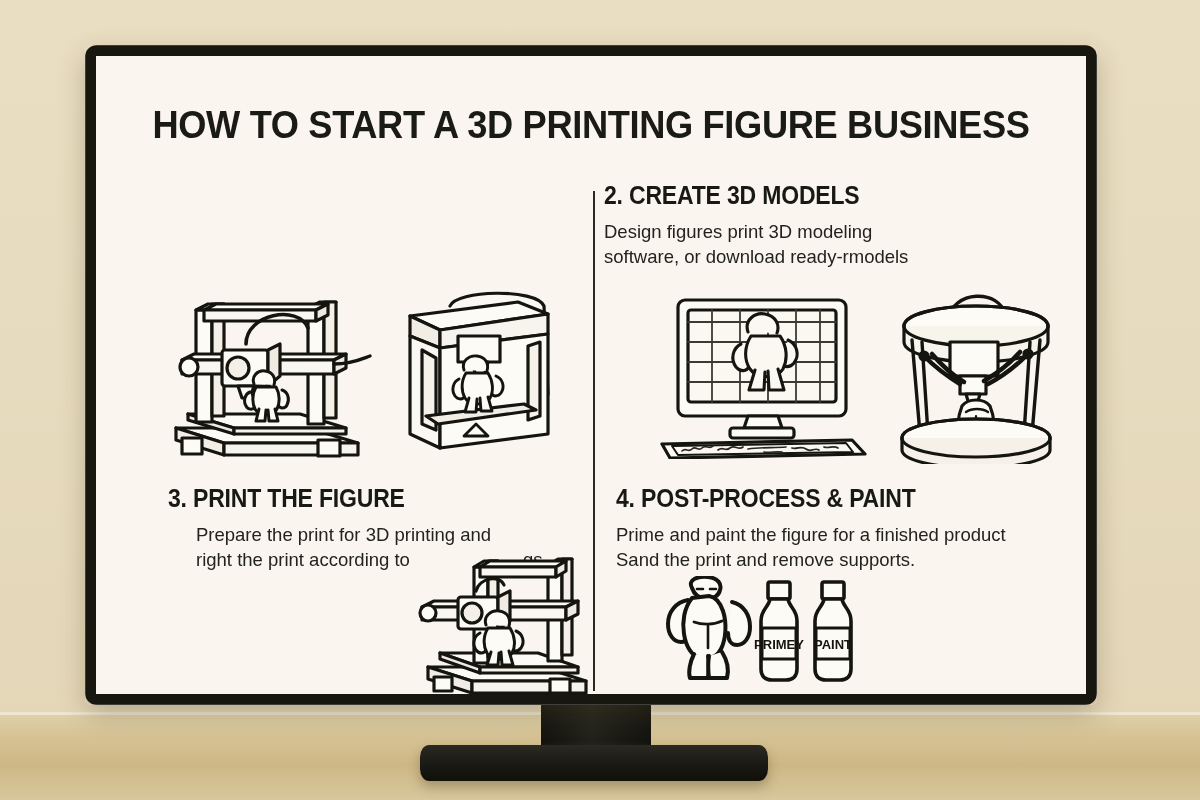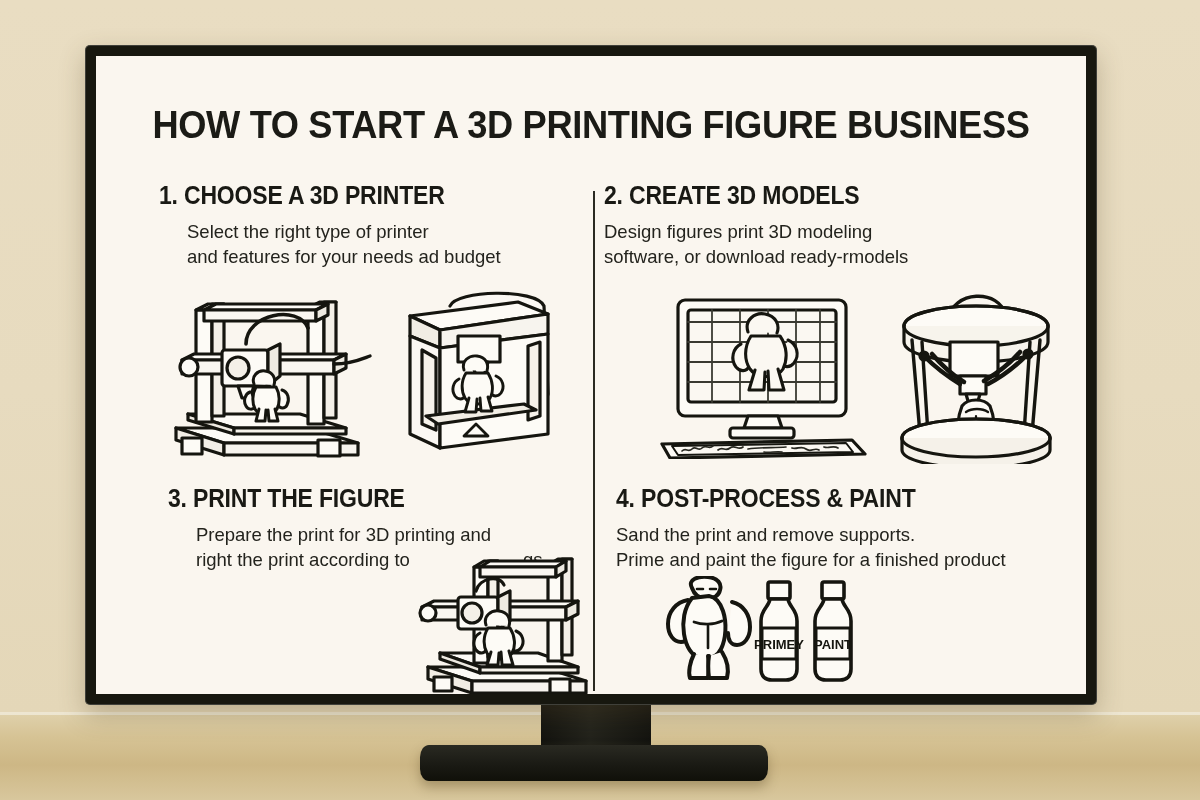--- a/index.html
+++ b/index.html
@@ -22,21 +22,21 @@
   }
   .desk-edge{
     position:absolute;left:0;top:712px;width:1200px;height:3px;
     background:rgba(255,255,255,.45);
   }
 
   
   .monitor{
     position:absolute;left:85px;top:45px;width:1012px;height:660px;
     background:#17170f;
-    border-radius:5px;
+    border-radius:12px;
     box-shadow:0 10px 26px rgba(90,72,40,.30);
   }
   .monitor:before{ 
     content:"";position:absolute;inset:0;border-radius:5px;
     border:1px solid rgba(255,255,255,.18);
     pointer-events:none;
   }
   .screen{
     position:absolute;left:11px;top:11px;right:11px;bottom:11px;
     background:#faf6ef;
@@ -115,27 +115,20 @@
   <div class="stand-base"></div>
 
   <div class="monitor">
     <div class="screen">
       <div class="poster">
 
         <div class="title">HOW TO START A 3D PRINTING FIGURE BUSINESS</div>
 
         <div class="divider"></div>
 
-        <div class="quad" id="q1">
-          <div class="q-head">1. CHOOSE A 3D PRINTER</div>
-          <div class="q-body">
-            <div>Select the right type of printer</div>
-            <div>and features for your needs ad budget</div>
-          </div>
-        </div>
 
         <div class="art" id="art-fdm">
           <svg width="215" height="175" viewBox="0 0 215 175" fill="none" stroke="#15150f" stroke-width="3.2" stroke-linejoin="round" stroke-linecap="round">
 
             <path d="M18 140 L150 140 L200 155 L66 155 Z" fill="#fdfbf6"></path>
             <path d="M18 140 L18 152 L66 167 L66 155 Z" fill="#f2eee6"></path>
             <path d="M66 167 L200 167 L200 155 L66 155 Z" fill="#f7f4ee"></path>
 
             <rect x="24" y="150" width="20" height="16" fill="#fdfbf6"></rect>
             <rect x="160" y="152" width="22" height="16" fill="#fdfbf6"></rect>
@@ -355,22 +348,22 @@
               <path d="M74 77 c-5 8 -5 18 -1 25 c5 8 21 8 25 0 c4 -7 3 -17 -2 -25 Z" fill="#fdfbf6"></path>
               <path d="M77 101 l-4 13 l11 0 l1 -12" fill="#fdfbf6"></path>
               <path d="M95 100 l4 14 l-11 0 l-1 -13" fill="#fdfbf6"></path>
             </g>
           </svg>
         </div>
 
         <div class="quad" id="q4">
           <div class="q-head">4. POST-PROCESS &amp; PAINT</div>
           <div class="q-body">
+            <div>Prime and paint the figure for a finished product</div>
             <div>Sand the print and remove supports.</div>
-            <div>Prime and paint the figure for a finished product</div>
           </div>
         </div>
 
         <div class="art" id="art-figure">
           <svg width="112" height="110" viewBox="0 0 112 110" fill="none" stroke="#15150f" stroke-width="4" stroke-linejoin="round" stroke-linecap="round">
 
             <path d="M40 12 c-5 -9 7 -12 16 -11 c10 1 14 7 12 13 c-1 5 -6 9 -13 9 c-8 0 -13 -5 -15 -11 Z" fill="#fdfbf6"></path>
             <path d="M45 13 l6 0 M58 13 l6 0" stroke-width="2.6"></path>
 
             <path d="M36 24 c-12 2 -20 12 -20 24 c0 11 6 18 13 18 c6 0 9 -5 9 -11" fill="#fdfbf6"></path>

